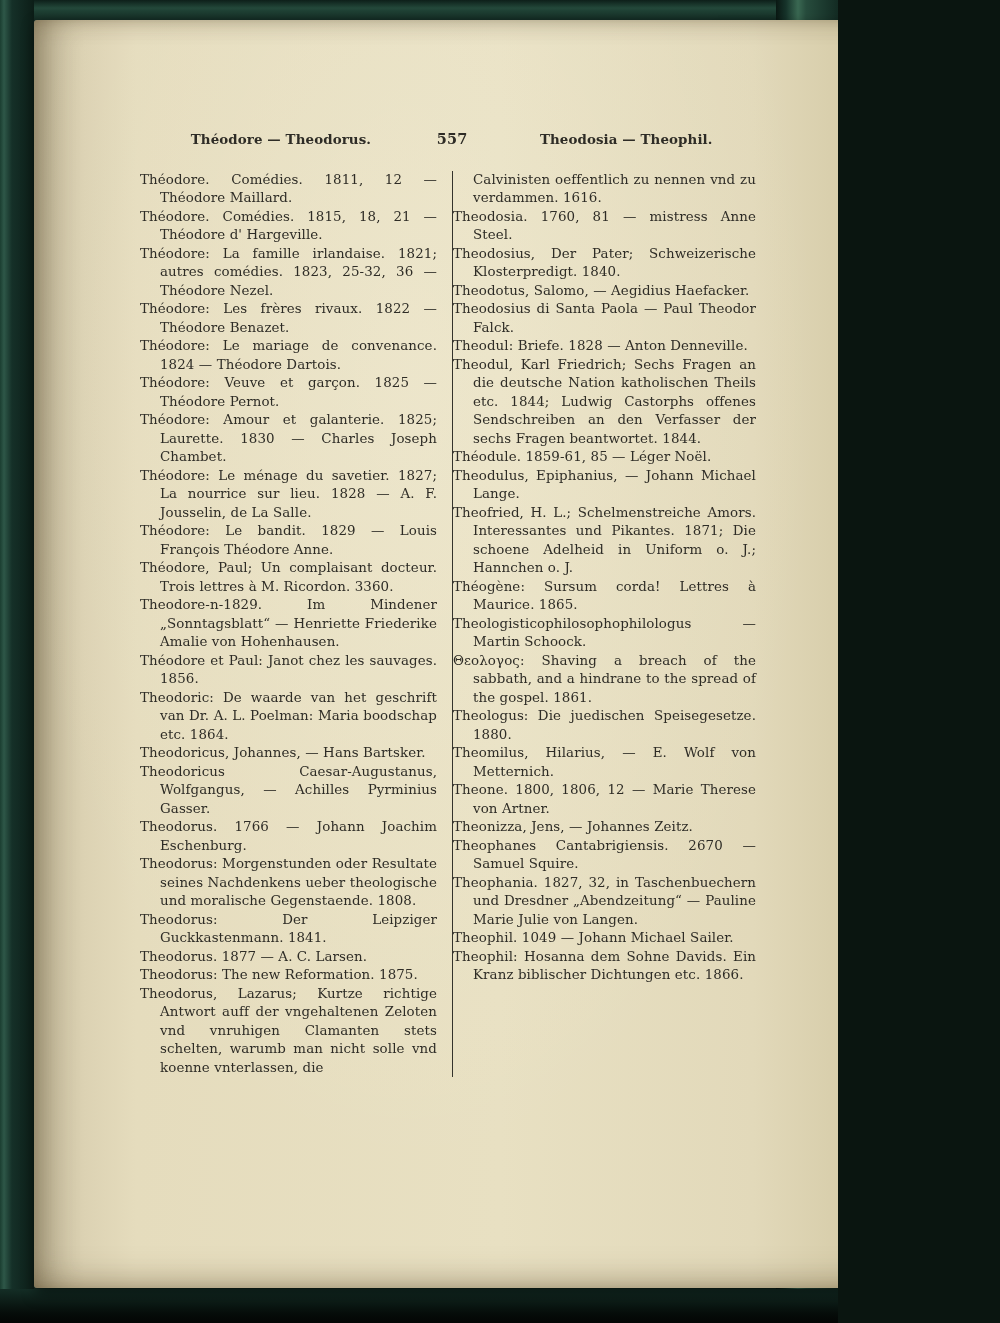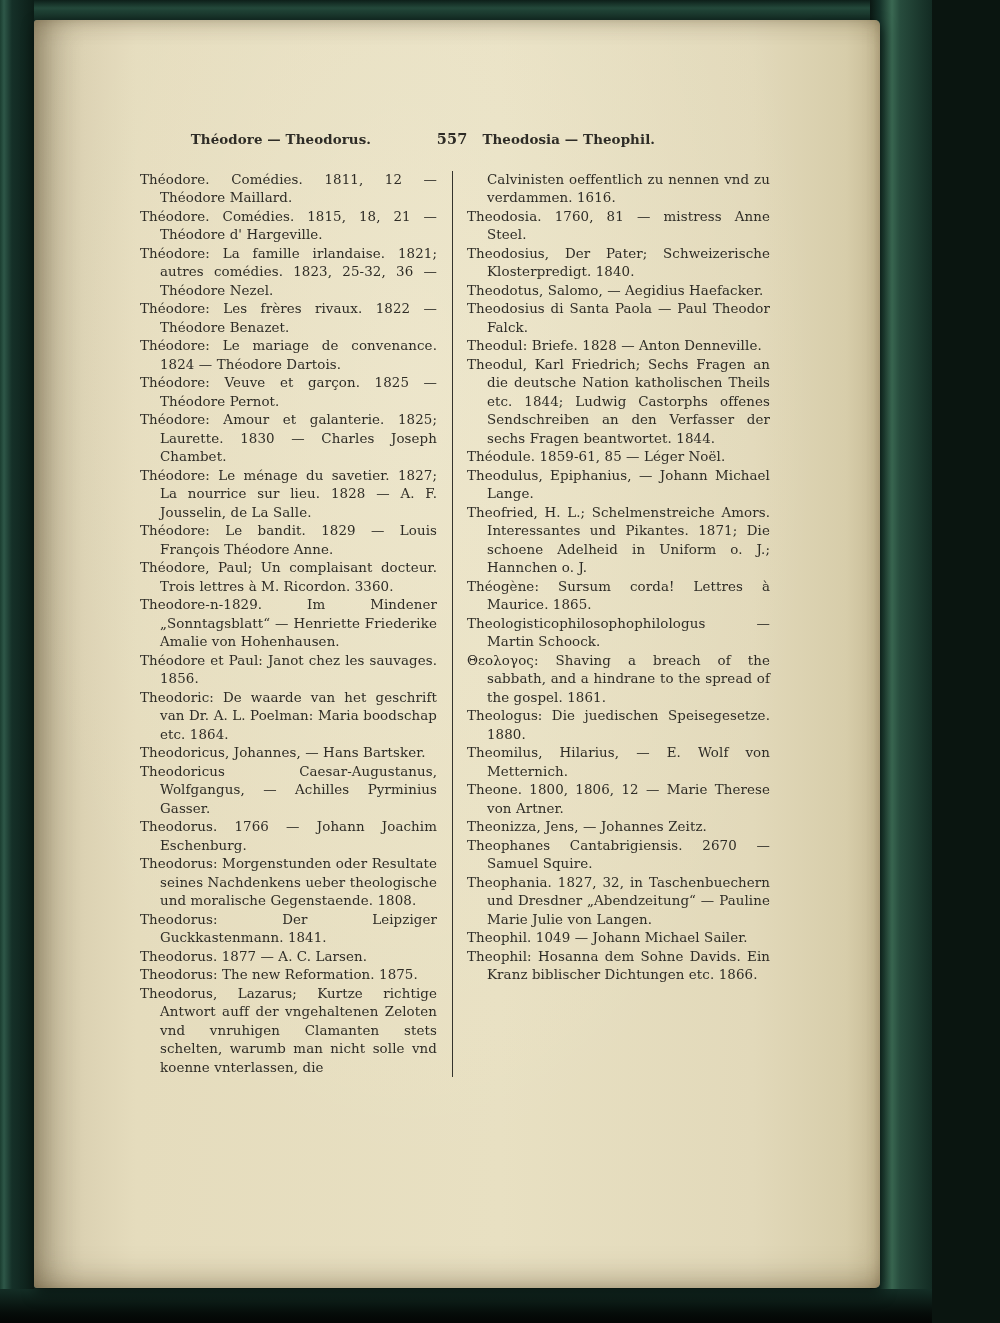--- a/index.html
+++ b/index.html
@@ -3,21 +3,21 @@
 <meta charset="utf-8">
 <style>
   html, body {
     margin: 0;
     padding: 0;
     background: #0a1510;
     font-family: "DejaVu Serif", serif;
   }
   .scene {
     position: relative;
-    width: 932px;
+    width: 838px;
     height: 1323px;
     background: #122921;
     overflow: hidden;
   }
   .cover-left {
     position: absolute; left: 0; top: 0; width: 34px; height: 100%;
     background: linear-gradient(90deg, #1b3e31 0, #2e5748 4px, #153028 12px, #0c1d17 34px);
   }
   .cover-top {
     position: absolute; left: 0; top: 0; width: 100%; height: 20px;
@@ -60,25 +60,25 @@
     letter-spacing: 0.1px;
   }
   .page-head {
     display: flex;
     align-items: baseline;
     font-weight: 700;
     margin-bottom: 22px;
   }
   .ph-left  { width: 297px; text-align: center; }
   .ph-num   { flex: 0 0 30px; margin: 0 15px 0 15px; text-align: center; font-weight: 700; font-size: 14.5px; }
-  .ph-right { width: 303px; text-align: left; }
+  .ph-right { width: 303px; text-align: center; }
   .cols { display: flex; align-items: stretch; }
   .col-left  { width: 297px; margin-right: 15px; }
   .divider   { width: 1px; background: #34332c; }
-  .col-right { width: 303px; margin-left: 14px; }
+  .col-right { width: 303px; }
   .entry {
     margin: 0;
     text-align: justify;
     text-indent: -20px;
     padding-left: 20px;
   }
   .entry.cont { text-indent: 0; }
 </style>
 </head>
 <body>

